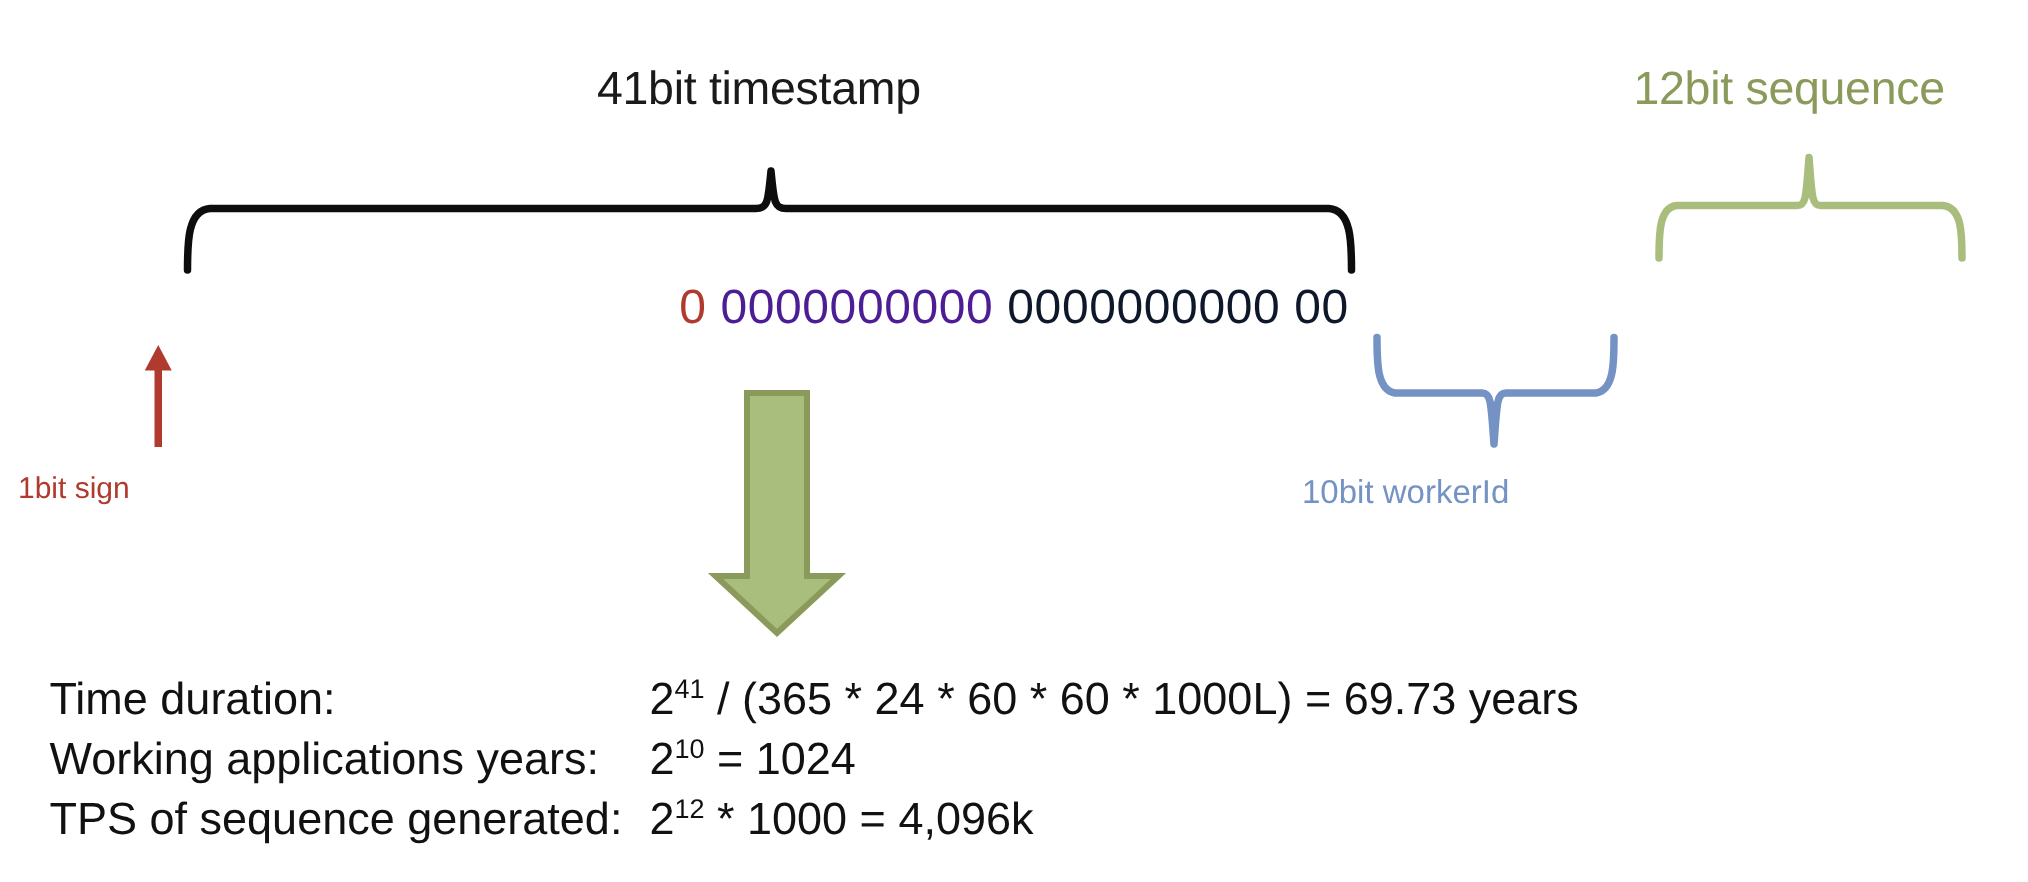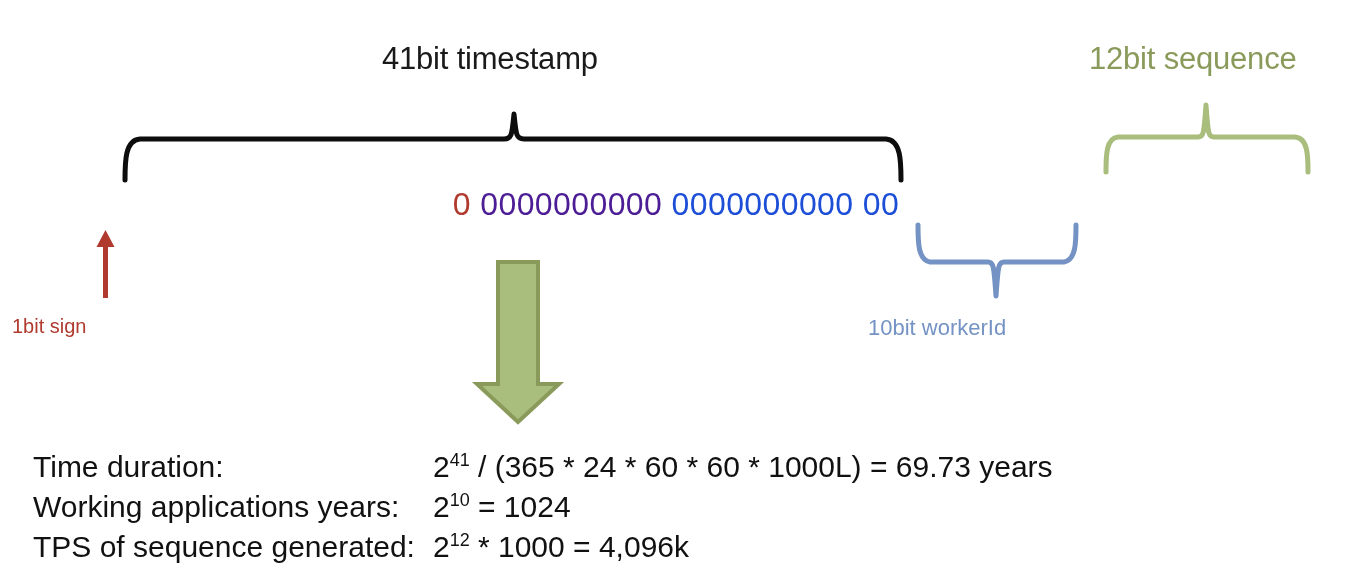--- a/index.html
+++ b/index.html
@@ -22,21 +22,21 @@
 
   
   .hdr-label {
     position: absolute;
     white-space: nowrap;
     font-size: 31px;
     line-height: 1;
     letter-spacing: -0.2px;
   }
   #timestamp-label {
-    left: 382px;
+    left: 398px;
     top: 43px;
     color: #1a1a1a;
   }
   #sequence-label {
     left: 1089px;
     top: 43px;
     color: #8a9a5b;
   }
   #workerid-label {
     position: absolute;
@@ -78,21 +78,21 @@
     align-items: center;
     justify-content: center;
     font-size: 32px;
     line-height: 1;
     white-space: pre;
     letter-spacing: 0.4px;
   }
   .bits-sign      { color: #b03a2e; }
   .bits-timestamp { color: #111111; }
   .bits-worker    { color: #4c1d95; }
-  .bits-sequence  { color: #1d4ed8; }
+  .bits-sequence  { color: #0f172a; }
 
   
   #sign-arrow {
     position: absolute;
     left: 92px;
     top: 228px;
     overflow: visible;
   }
   #down-arrow {
     position: absolute;

